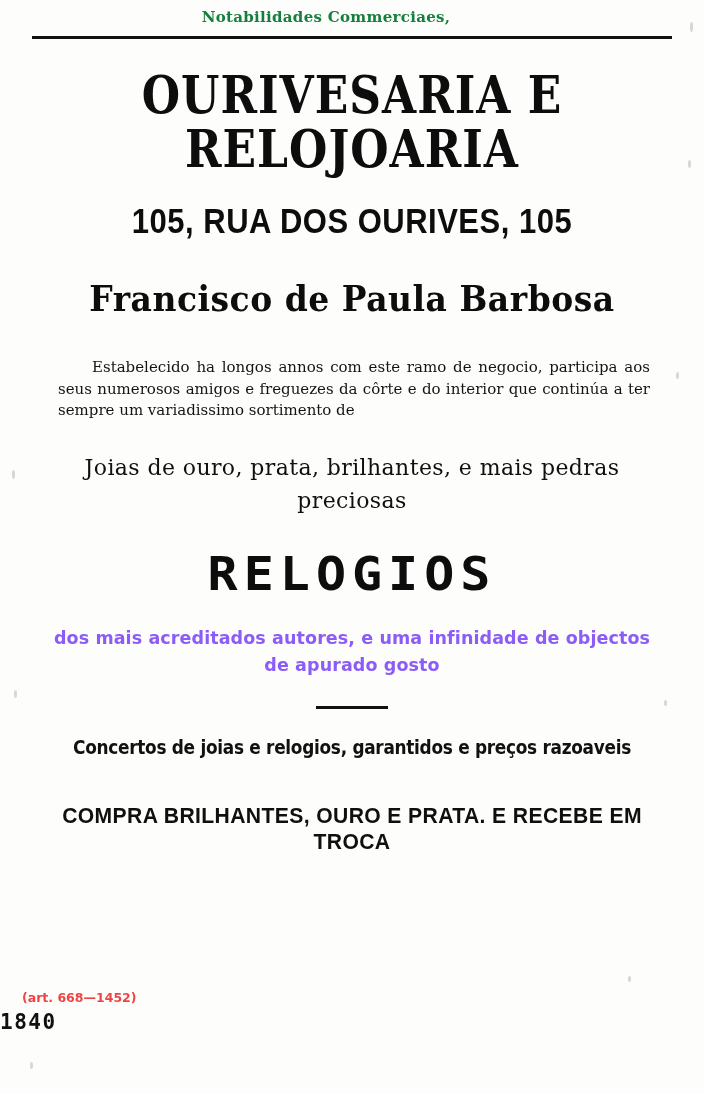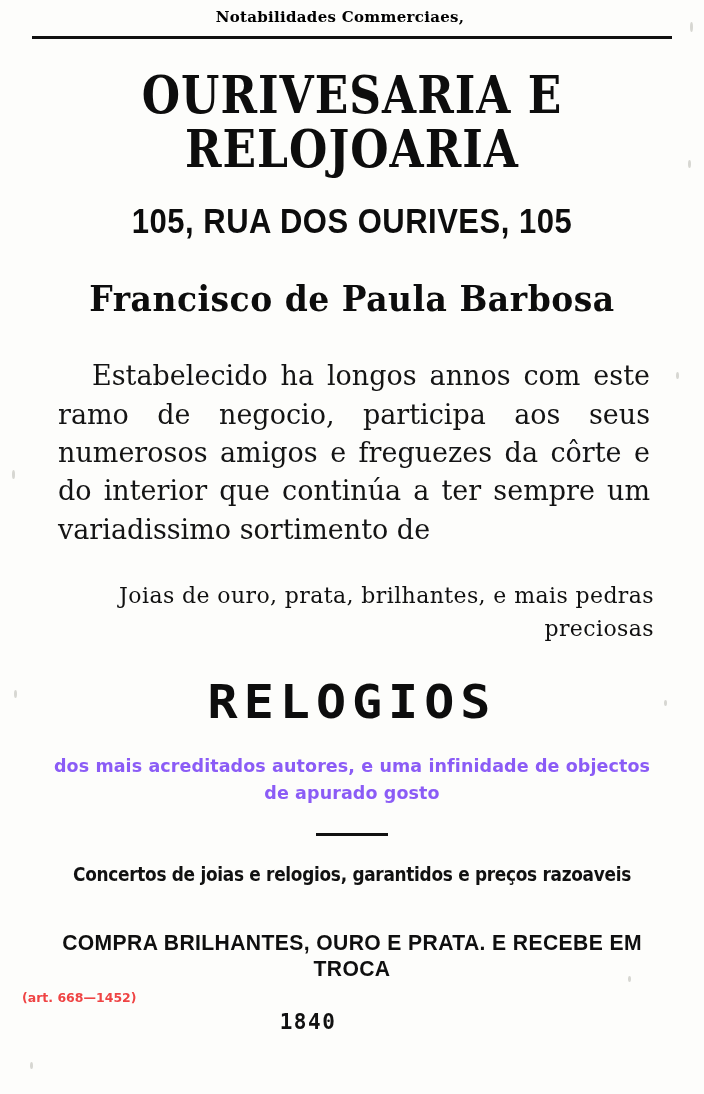--- a/index.html
+++ b/index.html
@@ -32,22 +32,21 @@
   .running-head {
     position: absolute;
     top: 8px;
     left: 0;
     width: 652px;
     text-align: center;
     font-family: "DejaVu Serif", serif;
     font-weight: bold;
     font-size: 15px;
     letter-spacing: 0.3px;
-    color: #000000;
-    padding-left: 14px;
+    color: #15803d;
   }
   .head-rule {
     position: absolute;
     top: 36px;
     left: 32px;
     width: 640px;
     height: 3px;
     background: #111;
   }
   .content {
@@ -86,30 +85,30 @@
     font-size: 33px;
     letter-spacing: 0.5px;
     margin-top: 40px;
     transform: scaleY(1.06);
     transform-origin: center top;
     color: #0d0d0d;
   }
   .body-text {
     margin-top: 40px;
     font-family: "DejaVu Serif", serif;
-    font-size: 27px;
+    font-size: 15px;
     line-height: 1.42;
     text-align: justify;
     text-indent: 34px;
     padding: 0 14px 0 18px;
     color: #141414;
   }
   .goods {
     margin-top: 30px;
-    text-align: right;
+    text-align: center;
     font-family: "DejaVu Serif", serif;
     font-size: 22px;
     line-height: 1.5;
     letter-spacing: 0.4px;
     padding: 0 10px;
     color: #101010;
   }
   .relogios {
     margin-top: 28px;
     text-align: center;
@@ -163,21 +162,20 @@
     font-family: "DejaVu Sans", sans-serif;
     font-size: 12.5px;
     font-weight: bold;
     color: #ef4444;
   }
   .year {
     position: absolute;
     left: 0;
     top: 1010px;
     width: 616px;
-    text-align: center;
     font-family: "DejaVu Sans Mono", monospace;
     font-weight: bold;
     font-size: 21px;
     letter-spacing: 1.5px;
     color: #111;
   }
 </style>
 </head>
 <body>
 

